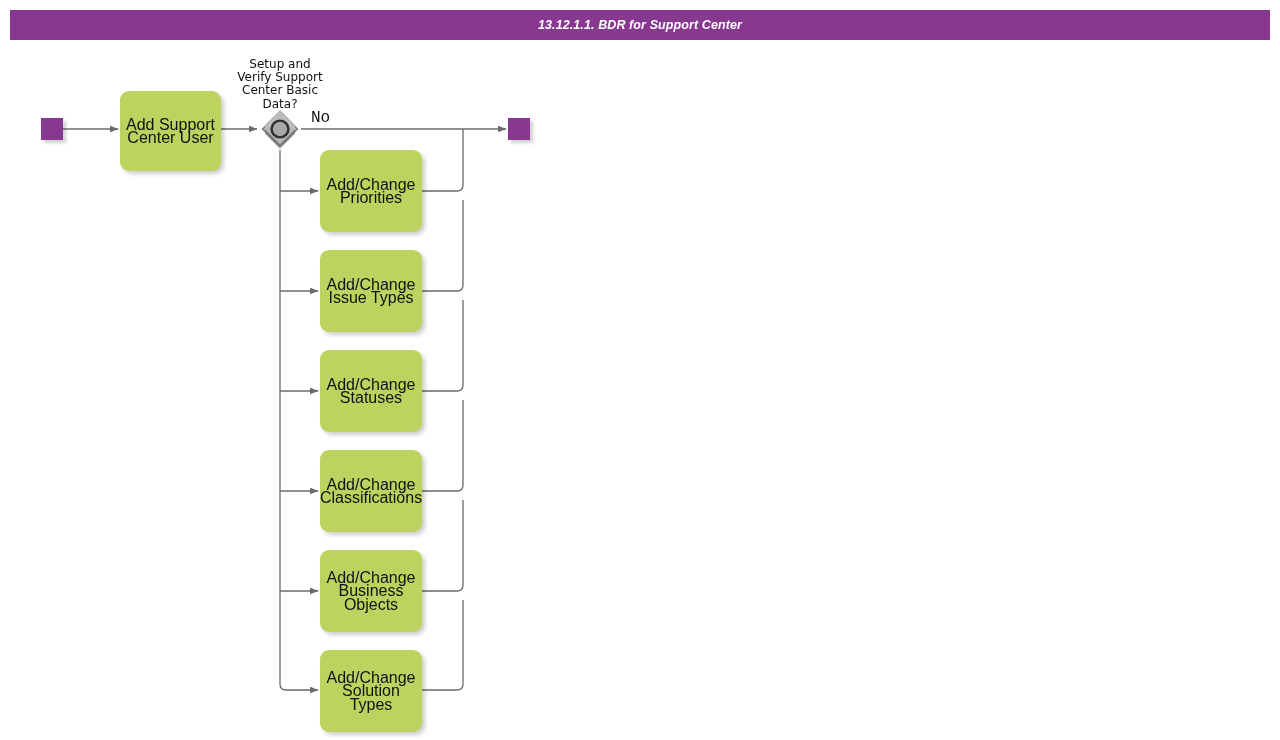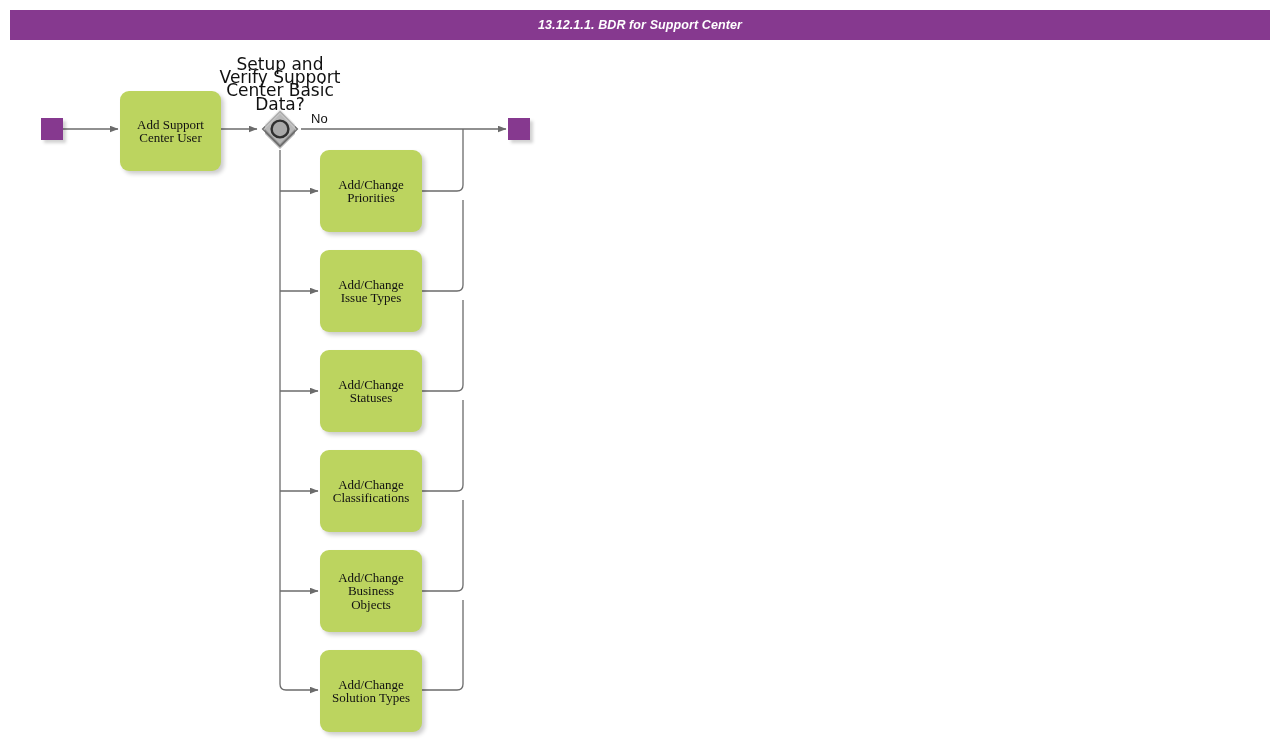--- a/index.html
+++ b/index.html
@@ -75,49 +75,49 @@
     background: #bcd45f;
     border-radius: 9px;
     box-shadow: 3px 3px 4px rgba(0,0,0,0.20);
     display: flex;
     align-items: center;
     justify-content: center;
     text-align: center;
   }
   .task .task-label {
     color: #111111;
-    font-size: 13px;
+    font-size: 16px;
     line-height: 13.2px;
-    font-family: Liberation Serif, serif;
+    font-family: Liberation Sans, sans-serif;
     white-space: pre-line;
     padding: 0 5px;
   }
 
   .gateway {
     width: 42px;
     height: 42px;
   }
   .gateway svg { display: block; }
 
   .gateway-label {
     position: absolute;
     text-align: center;
     color: #111111;
-    font-size: 17px;
+    font-size: 12px;
     line-height: 13.2px;
     font-family: "DejaVu Sans", sans-serif;
     white-space: pre-line;
   }
 
   .edge-label {
     position: absolute;
     color: #111111;
-    font-size: 13px;
+    font-size: 16px;
     line-height: 13px;
-    font-family: Liberation Sans, sans-serif;
+    font-family: Liberation Mono, monospace;
     white-space: nowrap;
   }
 </style>
 </head>
 <body>
 
 <div id="title-bar">
   <div class="title-text">13.12.1.1. BDR for Support Center</div>
 </div>
 

